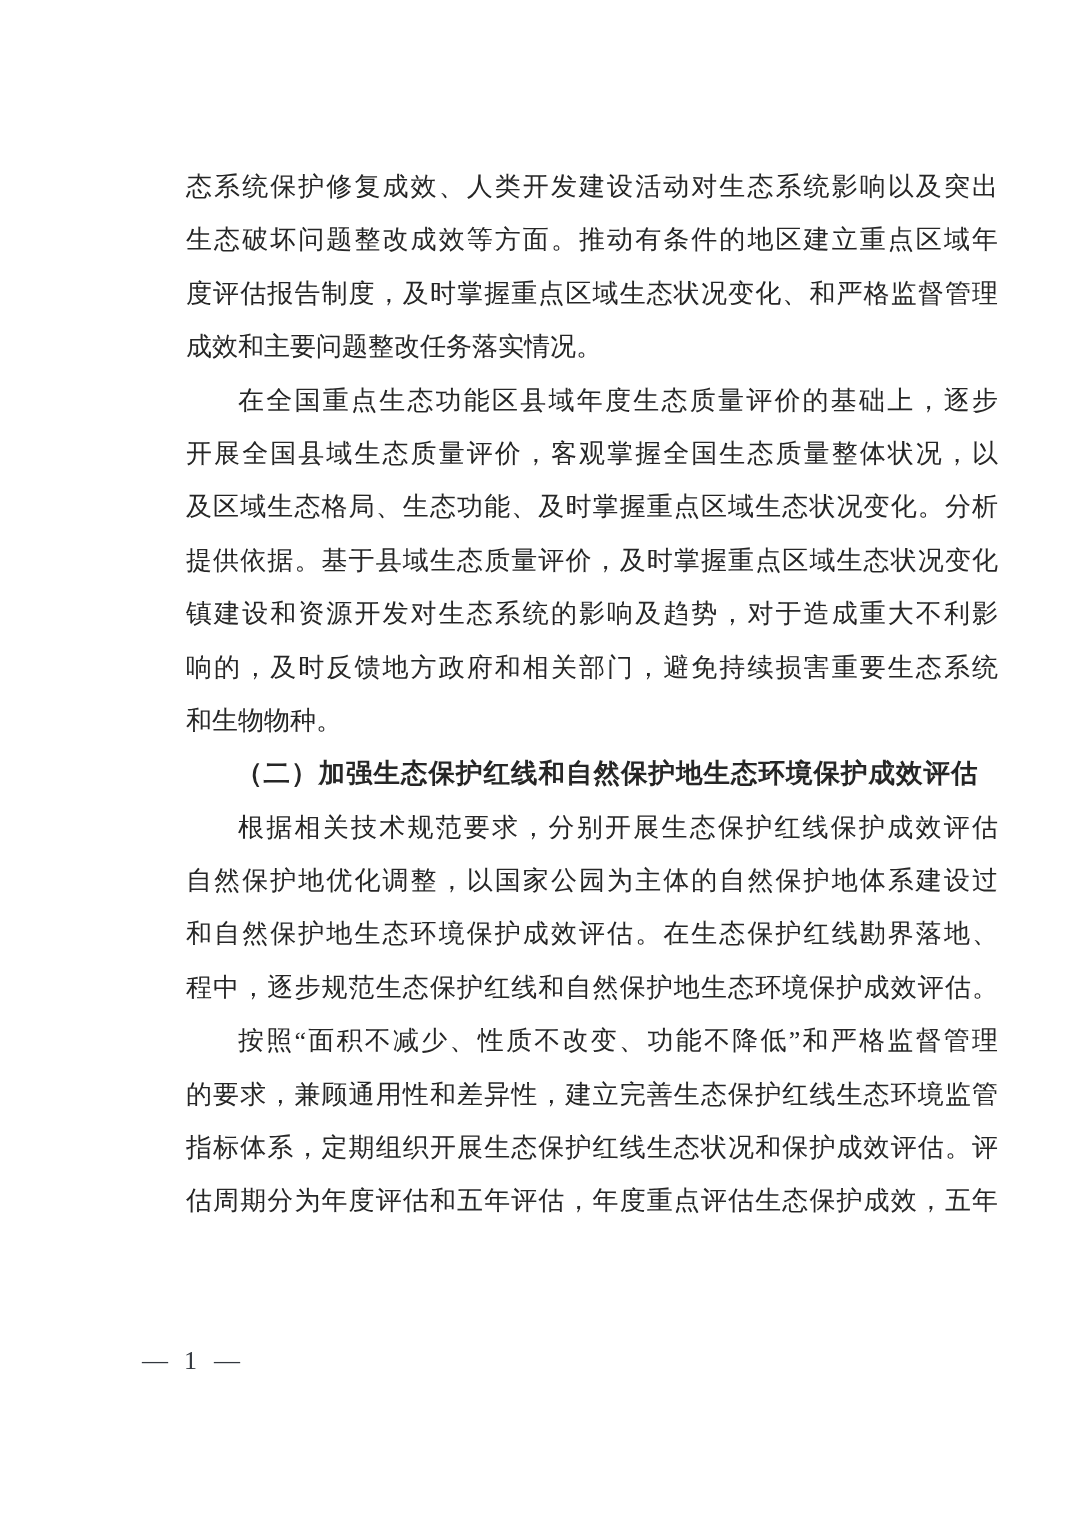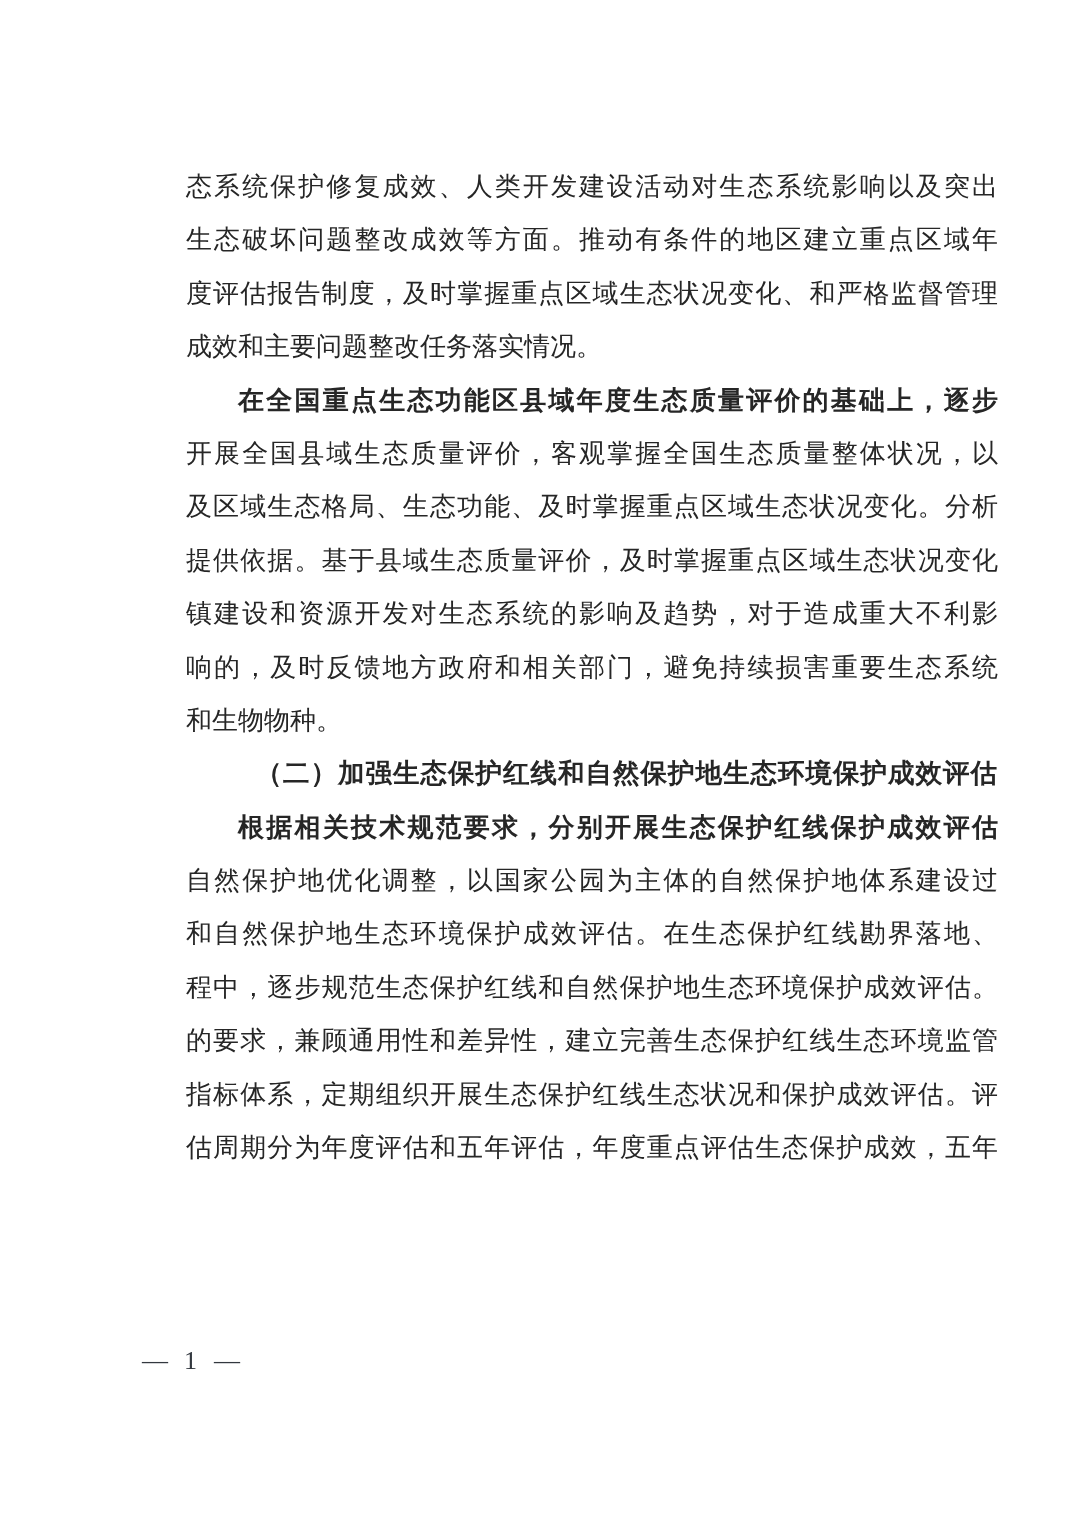--- a/index.html
+++ b/index.html
@@ -26,28 +26,27 @@
     font-size: 26px;
     white-space: nowrap;
     overflow: visible;
   }
   .just {
     white-space: normal;
     text-align: justify;
     text-align-last: justify;
     text-justify: inter-character;
   }
-  .indent { text-indent: 52px; font-weight: bold; }
+  .indent { text-indent: 52px; }
   .heading {
     font-weight: 700;
     font-size: 26.5px;
     text-indent: 50px;
     margin: 0;
     letter-spacing: 1px;
-    text-align: right;
   }
   .page-footer {
     position: absolute;
     left: 142px;
     top: 1341px;
     height: 40px;
     line-height: 40px;
     font-size: 26px;
     color: #33383f;
     display: flex;
@@ -81,20 +80,21 @@
   <h2 class="ln heading">（二）加强生态保护红线和自然保护地生态环境保护成效评估</h2>
 
   <section class="block">
     <div class="ln just indent">根据相关技术规范要求，分别开展生态保护红线保护成效评估</div>
     <div class="ln just">自然保护地优化调整，以国家公园为主体的自然保护地体系建设过</div>
     <div class="ln just">和自然保护地生态环境保护成效评估。在生态保护红线勘界落地、</div>
     <div class="ln just">程中，逐步规范生态保护红线和自然保护地生态环境保护成效评估。</div>
   </section>
 
   <section class="block">
+    <div class="ln just indent">按照“面积不减少、性质不改变、功能不降低”和严格监督管理</div>
     <div class="ln just">的要求，兼顾通用性和差异性，建立完善生态保护红线生态环境监管</div>
     <div class="ln just">指标体系，定期组织开展生态保护红线生态状况和保护成效评估。评</div>
     <div class="ln just">估周期分为年度评估和五年评估，年度重点评估生态保护成效，五年</div>
   </section>
 
 </main>
 
 <footer class="page-footer">
   <span>—</span>
   <span class="num">1</span>

